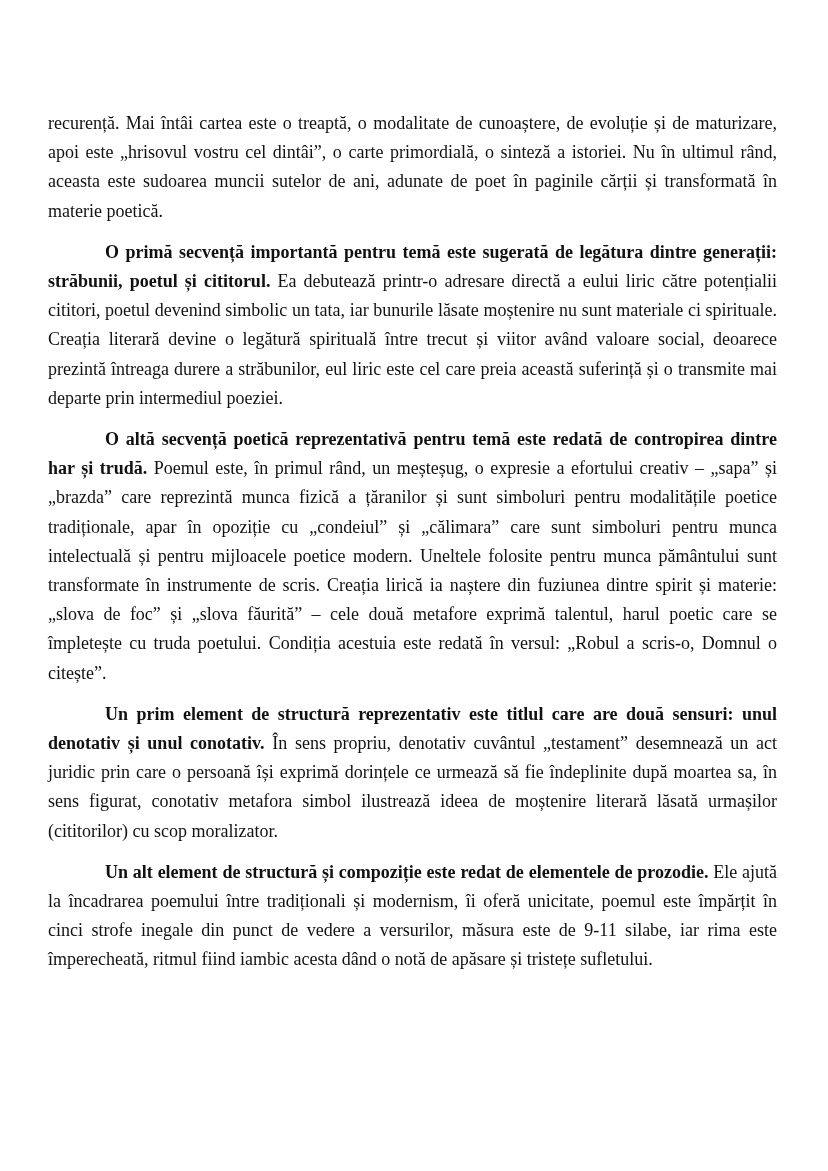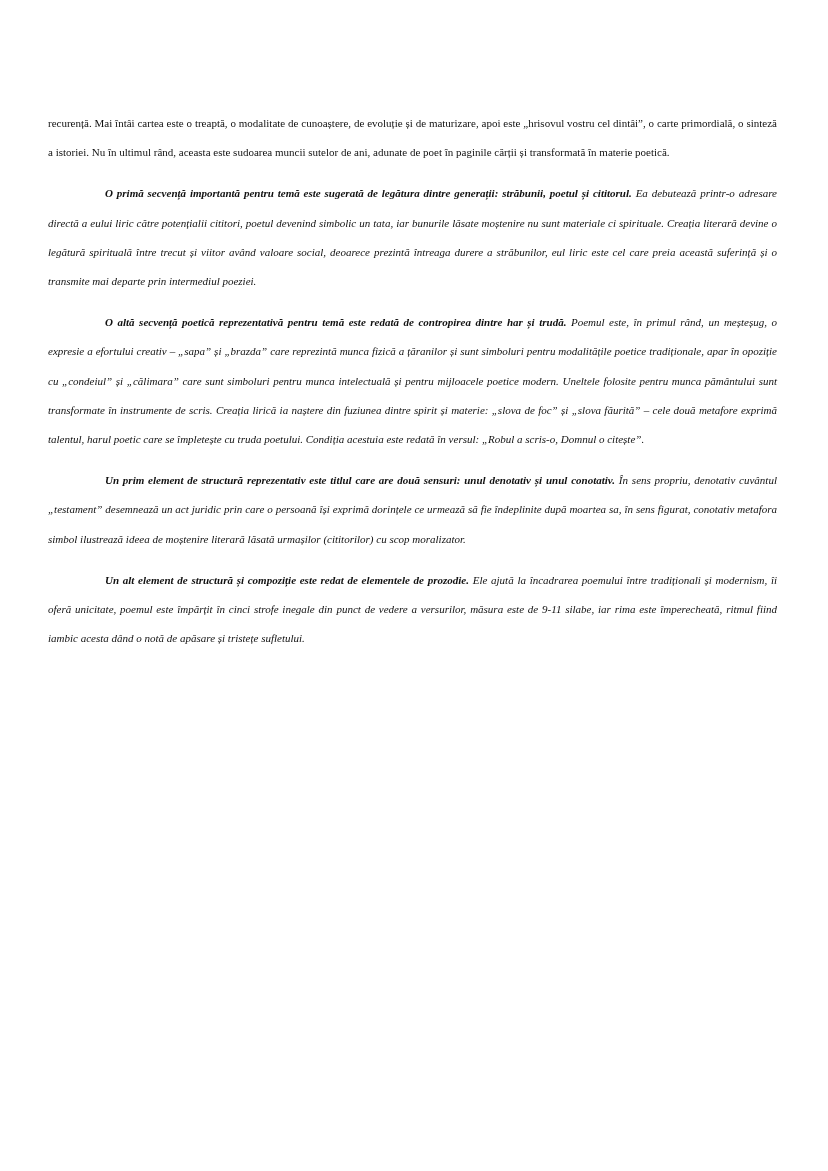--- a/index.html
+++ b/index.html
@@ -12,31 +12,30 @@
       height: 1171px;
       overflow: hidden;
       position: relative;
     }
     .page {
       position: absolute;
       left: 48px;
       top: 109px;
       width: 729px;
       font-family: "Liberation Serif", "DejaVu Serif", serif;
-      font-size: 11px;
+      font-size: 18px;
       line-height: 29.2px;
       color: #111111;
       text-align: justify;
     }
     .para {
       margin: 0 0 12px 0;
     }
     .indent {
       text-indent: 57px;
-      font-style: italic;
     }
     .lead {
       font-weight: bold;
     }
   </style>
 </head>
 <body>
 
 <div class="page">
 

